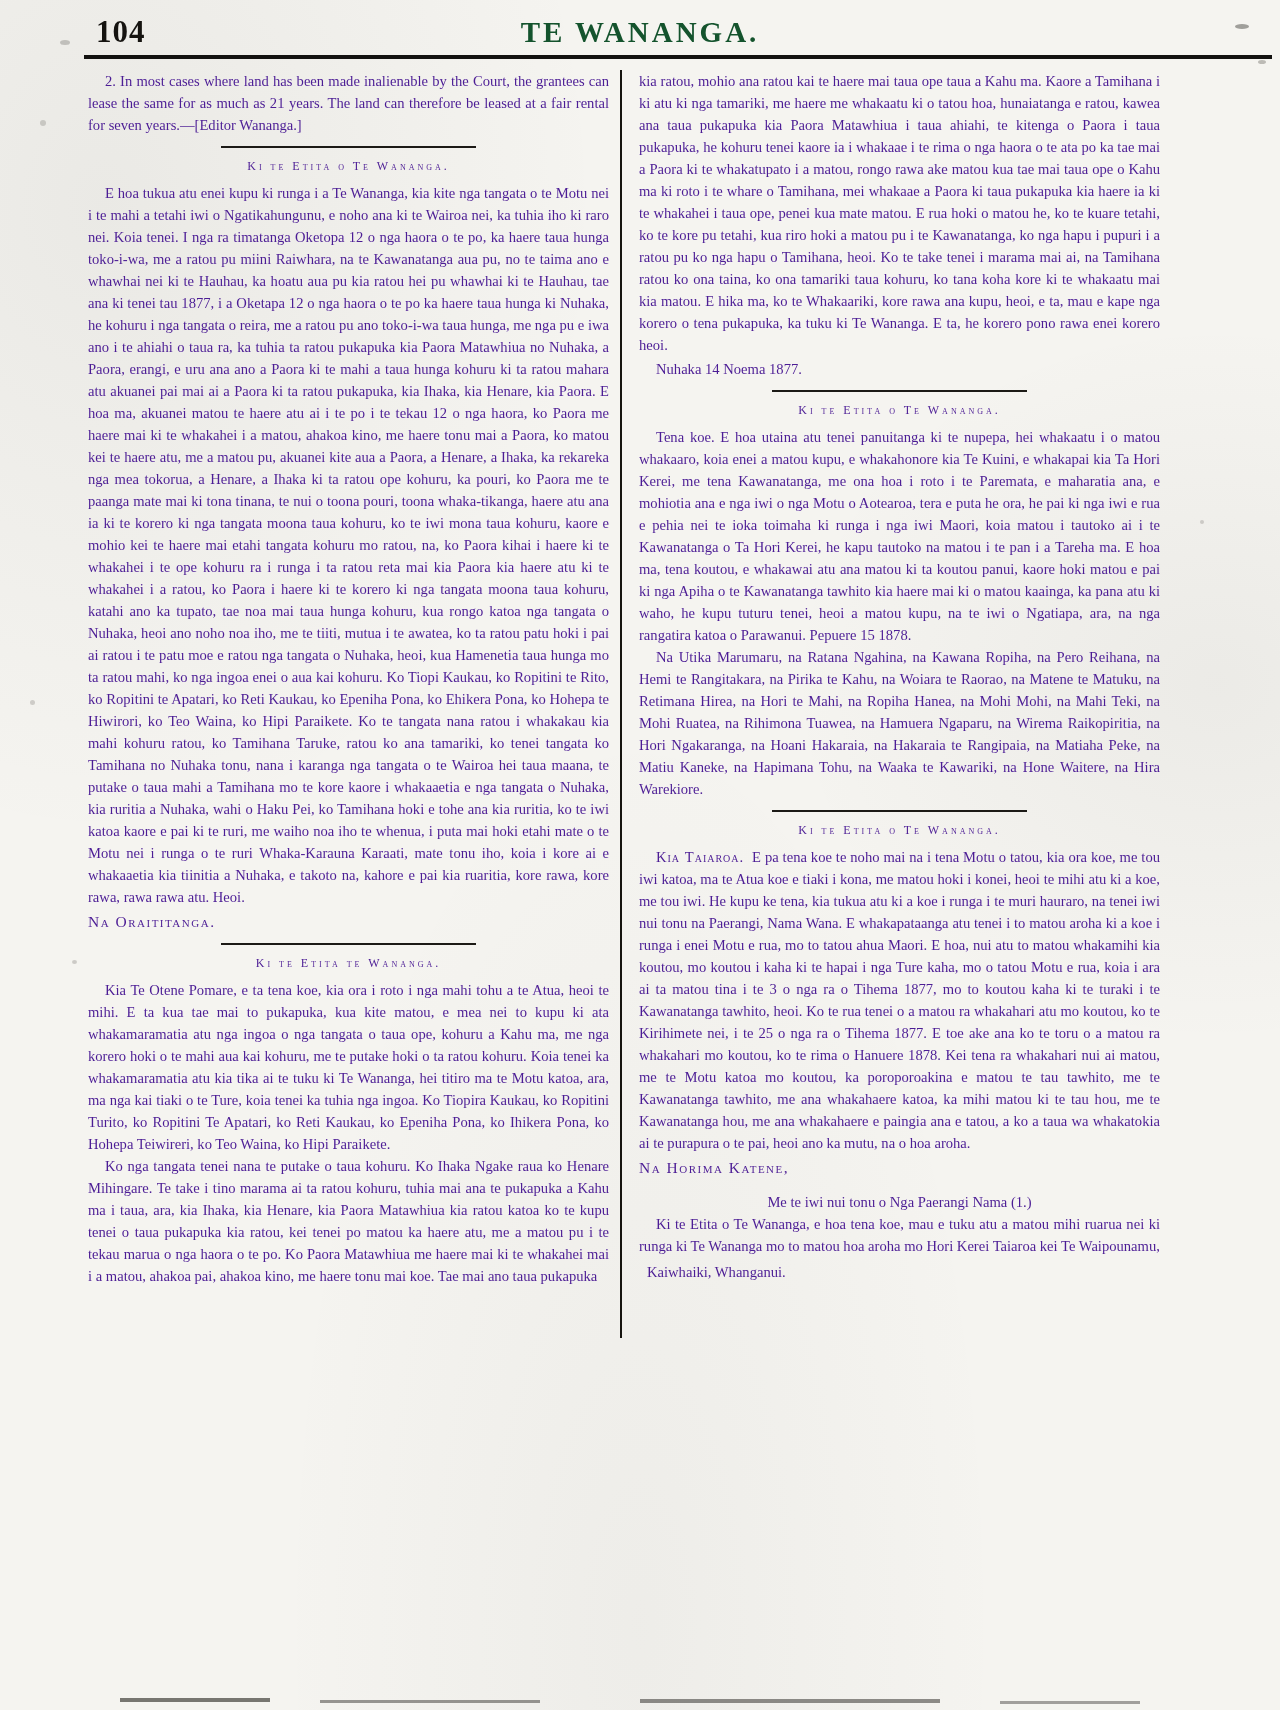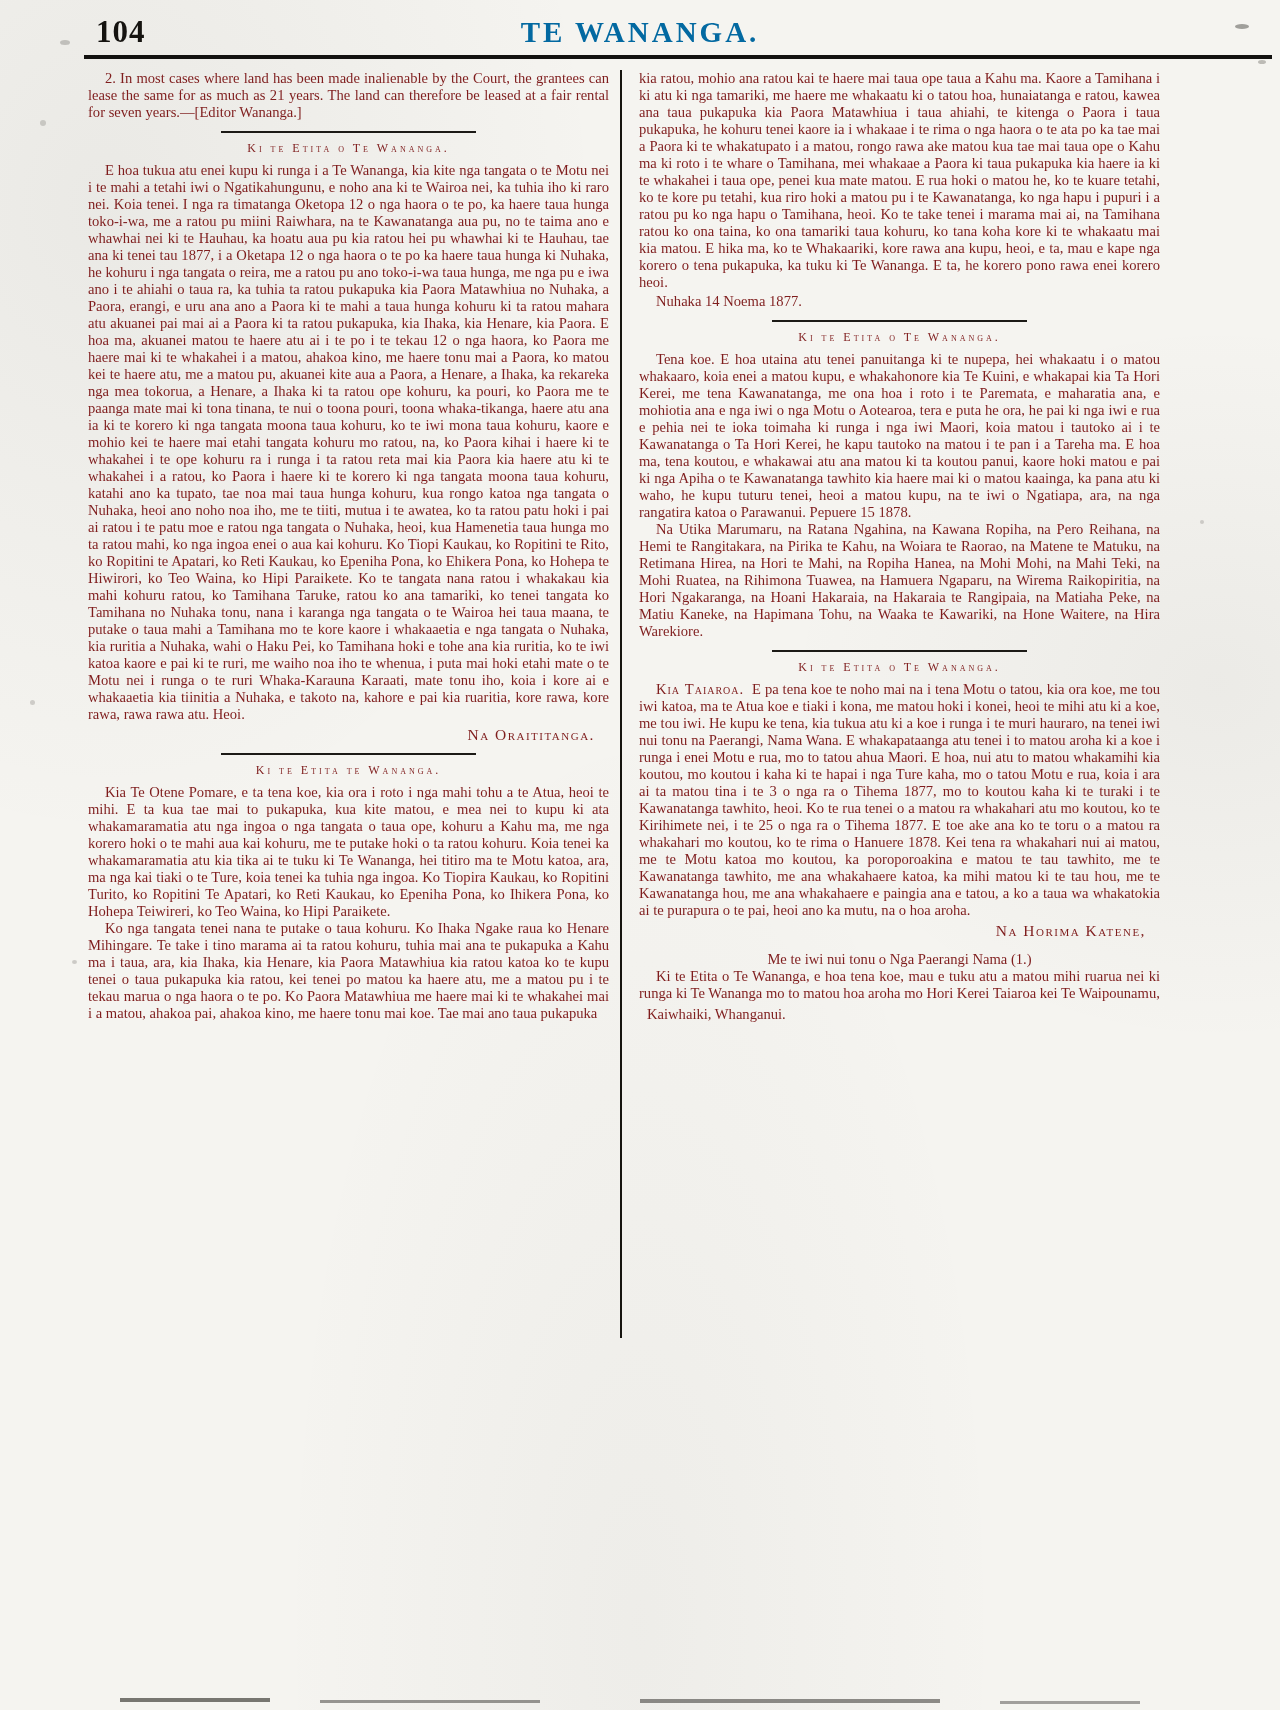--- a/index.html
+++ b/index.html
@@ -20,39 +20,39 @@
   .page-num {
     position: absolute; left: 96px; top: 14px;
     font-size: 31px; font-weight: bold; letter-spacing: 1px;
     color: #151310;
     font-family: Liberation Serif, serif;
   }
   .masthead {
     position: absolute; top: 16px; left: 0; width: 100%;
     text-align: center;
     font-size: 29px; font-weight: bold; letter-spacing: 3px;
-    color: #0369a1;
+    color: #14532d;
   }
   .head-rule {
     position: absolute; left: 84px; right: 8px; top: 55px;
     height: 0;
     border-top: 4px solid #131210;
     box-shadow: 0 4px 0 -2px #2a2825;
   }
   .columns {
     position: absolute; top: 70px; left: 88px;
     width: 1072px;
     display: flex;
   }
   .col {
     width: 523px;
     text-align: justify;
     font-size: 14.6px;
-    line-height: 17px;
-    color: #7f1d1d;
+    line-height: 22px;
+    color: #4c1d95;
   }
   .col-left { padding-right: 11px; }
   .col-right { padding-left: 17px; }
   .col-divider {
     width: 0;
     border-left: 2px solid #16140f;
     margin-top: 0;
     height: 1268px;
   }
   p { margin: 0; text-indent: 17px; }
@@ -66,21 +66,20 @@
     margin: 6px 0 5px 0;
     text-indent: 0;
   }
   .sec-rule {
     width: 255px;
     border: none;
     border-top: 2px solid #1c1a16;
     margin: 10px auto 7px auto;
   }
   .sig {
-    text-align: right;
     font-variant: small-caps;
     letter-spacing: 1.5px;
     font-size: 15.5px;
     padding-right: 14px;
     margin-top: 3px;
     text-indent: 0;
   }
   .sig-center {
     text-align: center;
     text-indent: 0;

